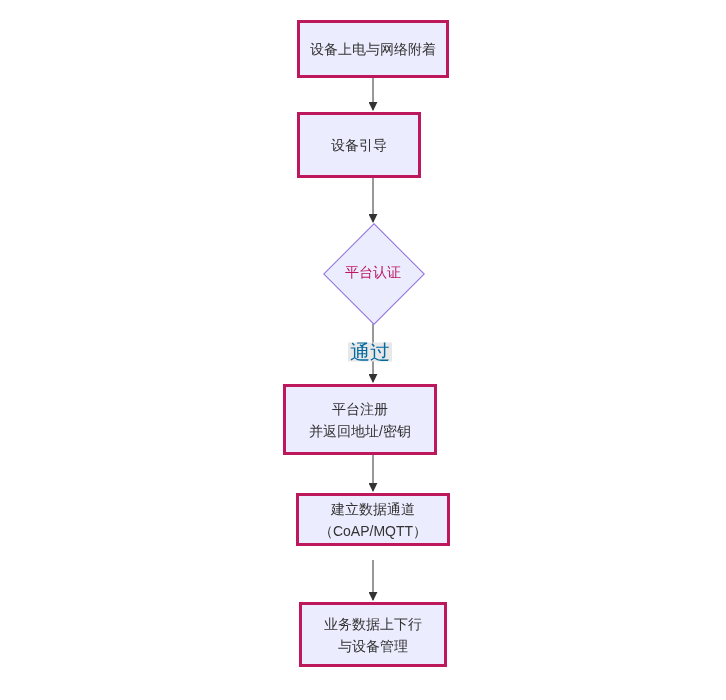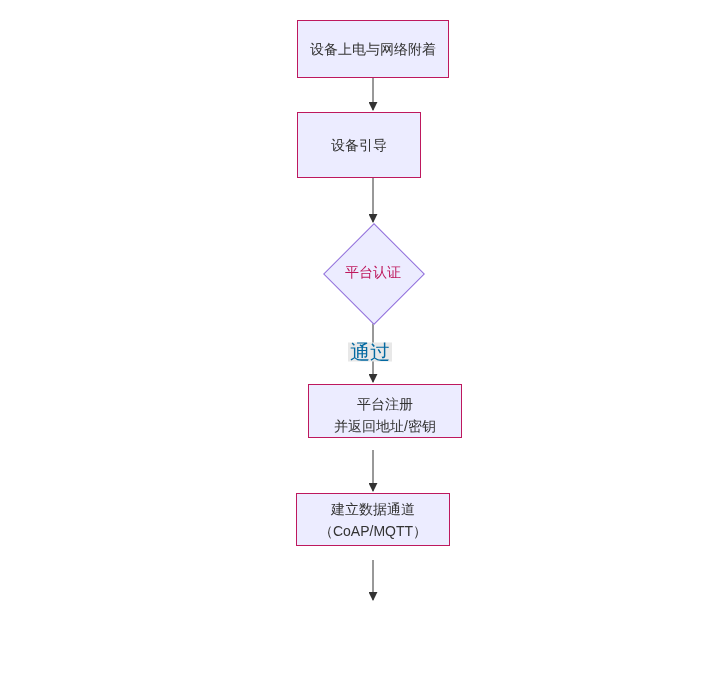--- a/index.html
+++ b/index.html
@@ -20,34 +20,34 @@
     left: 0;
     top: 0;
     width: 726px;
     height: 700px;
     pointer-events: none;
   }
   .node {
     position: absolute;
     box-sizing: border-box;
     background: #ECECFF;
-    border: 1px solid #be185d;
+    border: 3px solid #be185d;
     color: #333333;
     font-size: 14px;
     line-height: 22px;
     display: flex;
     flex-direction: column;
     align-items: center;
     justify-content: center;
     text-align: center;
     z-index: 2;
   }
   .node-power    { left: 297px; top: 20px;  width: 152px; height: 58px; }
   .node-boot     { left: 297px; top: 112px; width: 124px; height: 66px; }
-  .node-register { left: 308px; top: 384px; width: 154px; height: 54px; justify-content: flex-end; }
+  .node-register { left: 283px; top: 384px; width: 154px; height: 71px; }
   .node-channel  { left: 296px; top: 493px; width: 154px; height: 53px; }
   .node-business { left: 299px; top: 602px; width: 148px; height: 65px; }
 
   .diamond-wrap {
     position: absolute;
     left: 323px;
     top: 224px;
     width: 100px;
     height: 98px;
     z-index: 2;
@@ -120,14 +120,18 @@
   <div class="node node-register">
     <div>平台注册</div>
     <div>并返回地址/密钥</div>
   </div>
 
   <div class="node node-channel">
     <div>建立数据通道</div>
     <div>（CoAP/MQTT）</div>
   </div>
 
+  <div class="node node-business">
+    <div>业务数据上下行</div>
+    <div>与设备管理</div>
+  </div>
 
 </div>
 
 </body></html>

